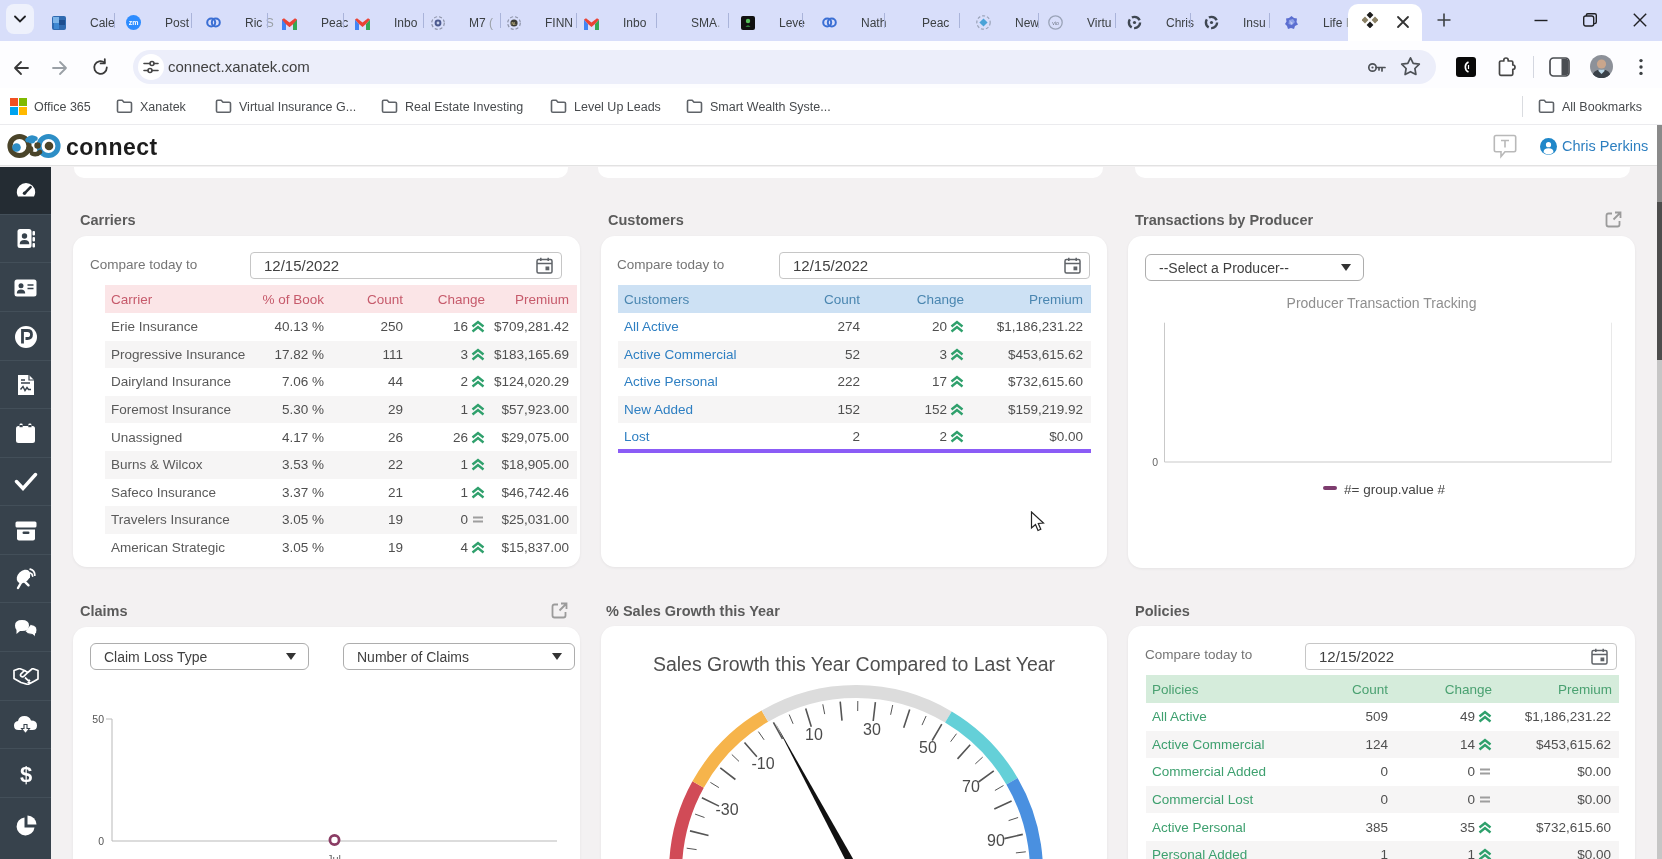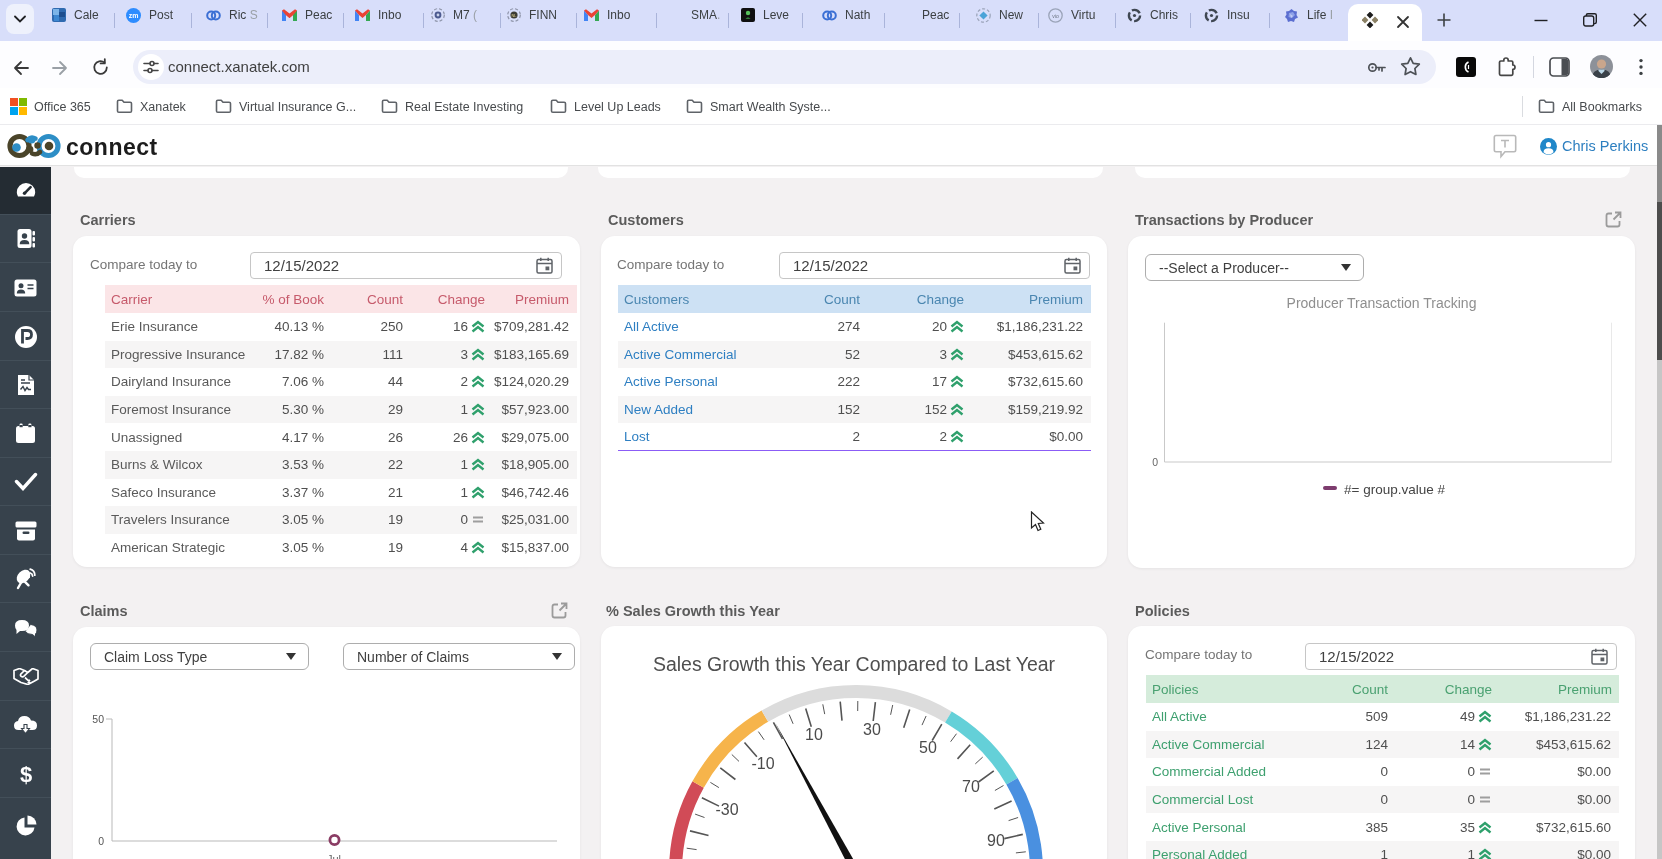--- a/index.html
+++ b/index.html
@@ -2,21 +2,21 @@
 <html><head>
 <meta charset="utf-8">
 <style>
   html,body{margin:0;padding:0;}
   body{font-family:"Liberation Sans", sans-serif;}
   #app{position:relative;width:1662px;height:859px;overflow:hidden;background:#f3f1f2;}
   #app *{box-sizing:border-box;}
   .abs{position:absolute;}
   
   .tabstrip{position:absolute;left:0;top:0;width:1662px;height:41px;background:#d8defa;}
-  .tab{position:absolute;top:0;height:30px;display:flex;align-items:center;gap:8px;font-size:12px;color:#3c4043;}
+  .tab{position:absolute;top:0;height:30px;display:flex;align-items:flex-end;gap:24px;font-size:12px;color:#3c4043;}
   .tdiv{position:absolute;top:13px;width:1px;height:15px;background:#aab4da;}
   .activetab{position:absolute;left:1348px;top:4px;width:74px;height:37px;background:#fff;border-radius:10px 10px 0 0;}
   .toolbar{position:absolute;left:0;top:41px;width:1662px;height:47px;background:#fdfdff;}
   .bookmarks{position:absolute;left:0;top:88px;width:1662px;height:37px;background:#ffffff;font-size:12.5px;color:#474a4d;border-bottom:1px solid #ebebee;}
   .bmitem{position:absolute;top:0;height:37px;display:flex;align-items:center;gap:7px;}
   
   .siteheader{position:absolute;left:0;top:125px;width:1662px;height:41px;background:#fff;border-bottom:1px solid #e2e2e2;}
   .sidebar{position:absolute;left:0;top:167px;width:51px;height:692px;background:#37424c;}
   .scell{position:absolute;left:0;width:51px;height:48px;display:flex;align-items:center;justify-content:center;border-bottom:1px solid #434f59;}
   .caption{position:absolute;font-size:14.5px;font-weight:bold;color:#5b5b5b;}
@@ -704,21 +704,21 @@
             <td class="c4">
               <div class="chg">
                 <span>152</span>
                 <svg width="14" height="13" viewBox="0 0 14 13">
                   <path d="M1.5 6.5 L7 2 L12.5 6.5 M1.5 11.5 L7 7 L12.5 11.5" fill="none" stroke="#2fa06c" stroke-width="2.4"></path>
                 </svg>
               </div>
             </td>
             <td class="c5">$159,219.92</td>
           </tr>
-    <tr style="border-bottom:1px solid #8b5cf6;margin-left:24px;">
+    <tr style="border-bottom:4px solid #8b5cf6;margin-left:24px;">
             <td class="c1"><a class="blu">Lost</a></td>
             <td class="c3">2</td>
             <td class="c4">
               <div class="chg">
                 <span>2</span>
                 <svg width="14" height="13" viewBox="0 0 14 13">
                   <path d="M1.5 6.5 L7 2 L12.5 6.5 M1.5 11.5 L7 7 L12.5 11.5" fill="none" stroke="#2fa06c" stroke-width="2.4"></path>
                 </svg>
               </div>
             </td>

